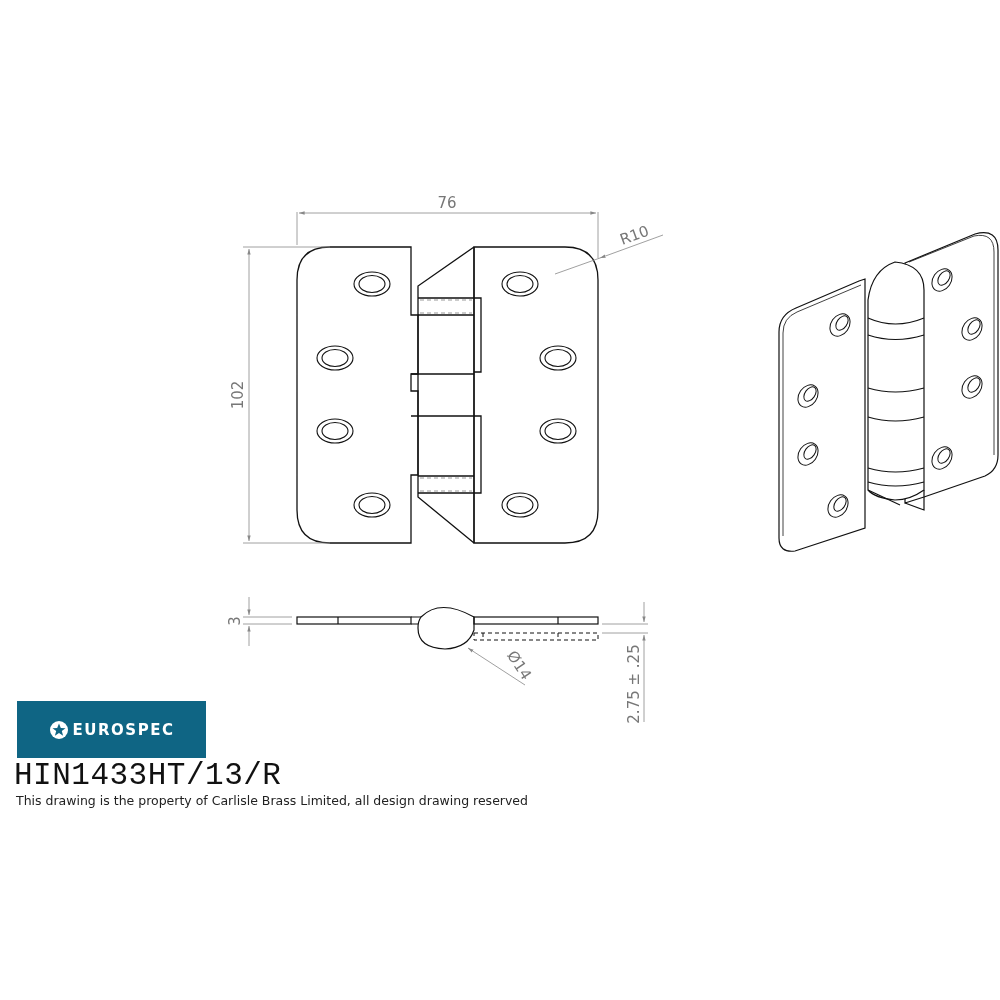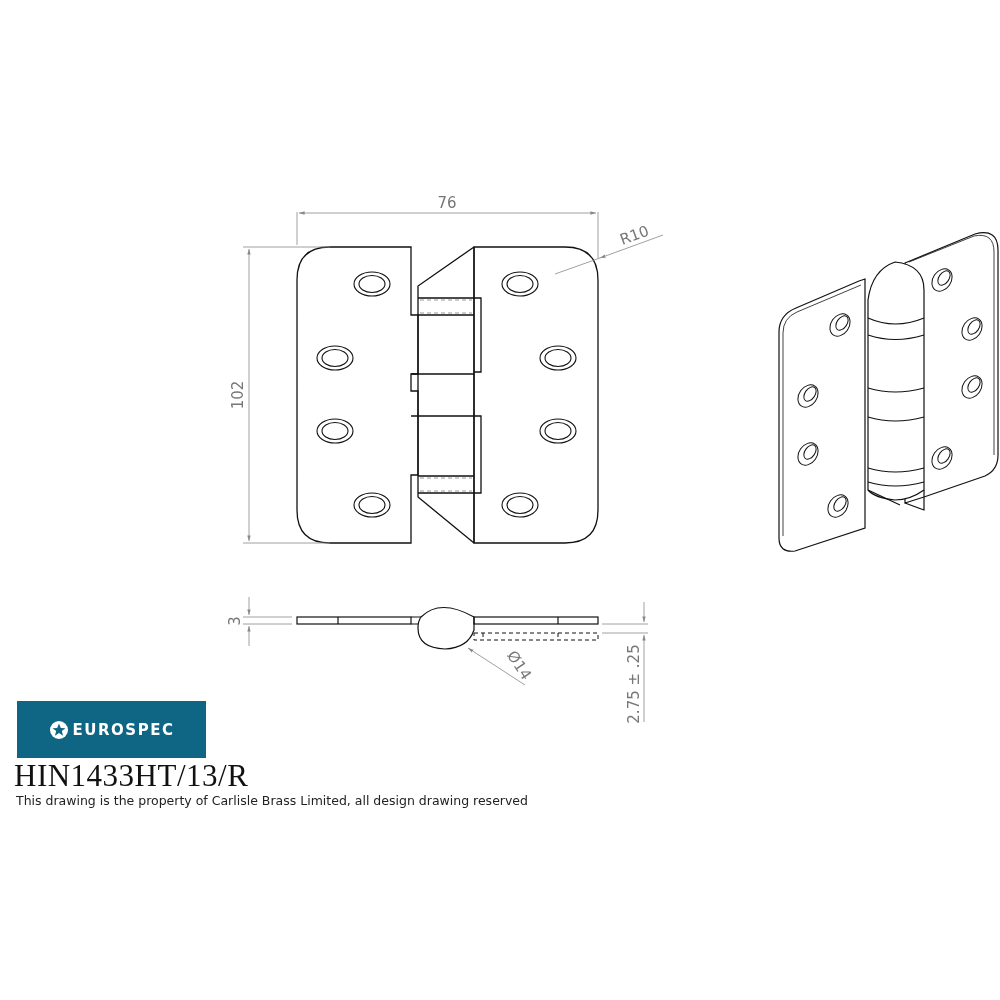--- a/index.html
+++ b/index.html
@@ -1,20 +1,20 @@
 <!DOCTYPE html>
 <html><head>
 <meta charset="utf-8">
 <style>
   html,body{margin:0;padding:0;background:#ffffff;}
   body{width:1000px;height:1000px;position:relative;overflow:hidden;font-family:"Liberation Sans",sans-serif;}
   #drawing{position:absolute;left:0;top:0;width:1000px;height:1000px;}
   .logo{position:absolute;left:17px;top:701px;width:189px;height:57px;background:#0f6584;display:flex;align-items:center;justify-content:center;gap:4px;}
   .logo-text{color:#ffffff;font-family:"DejaVu Sans",sans-serif;font-weight:bold;font-size:15px;letter-spacing:1.5px;}
-  .part-no{position:absolute;left:14px;top:759px;font-size:31px;color:#111;letter-spacing:0.5px;font-family:Liberation Serif, serif;font-weight:normal;line-height:34px;}
+  .part-no{position:absolute;left:14px;top:759px;font-size:31px;color:#111;letter-spacing:0.5px;font-family:Liberation Mono, monospace;font-weight:normal;line-height:34px;}
   .copyright{position:absolute;left:16px;top:793px;font-size:12.5px;color:#222;font-family:"DejaVu Sans",sans-serif;}
   svg text{font-family:"DejaVu Sans",sans-serif;fill:#777;}
 </style>
 </head>
 <body>
 
 <svg id="drawing" viewBox="0 0 1000 1000" xmlns="http://www.w3.org/2000/svg">
   <defs>
     <marker id="arr" viewBox="0 0 10 10" refX="10" refY="5" markerWidth="7" markerHeight="7" orient="auto-start-reverse">
       <path d="M0,2 L10,5 L0,8 z" fill="#888"></path>

